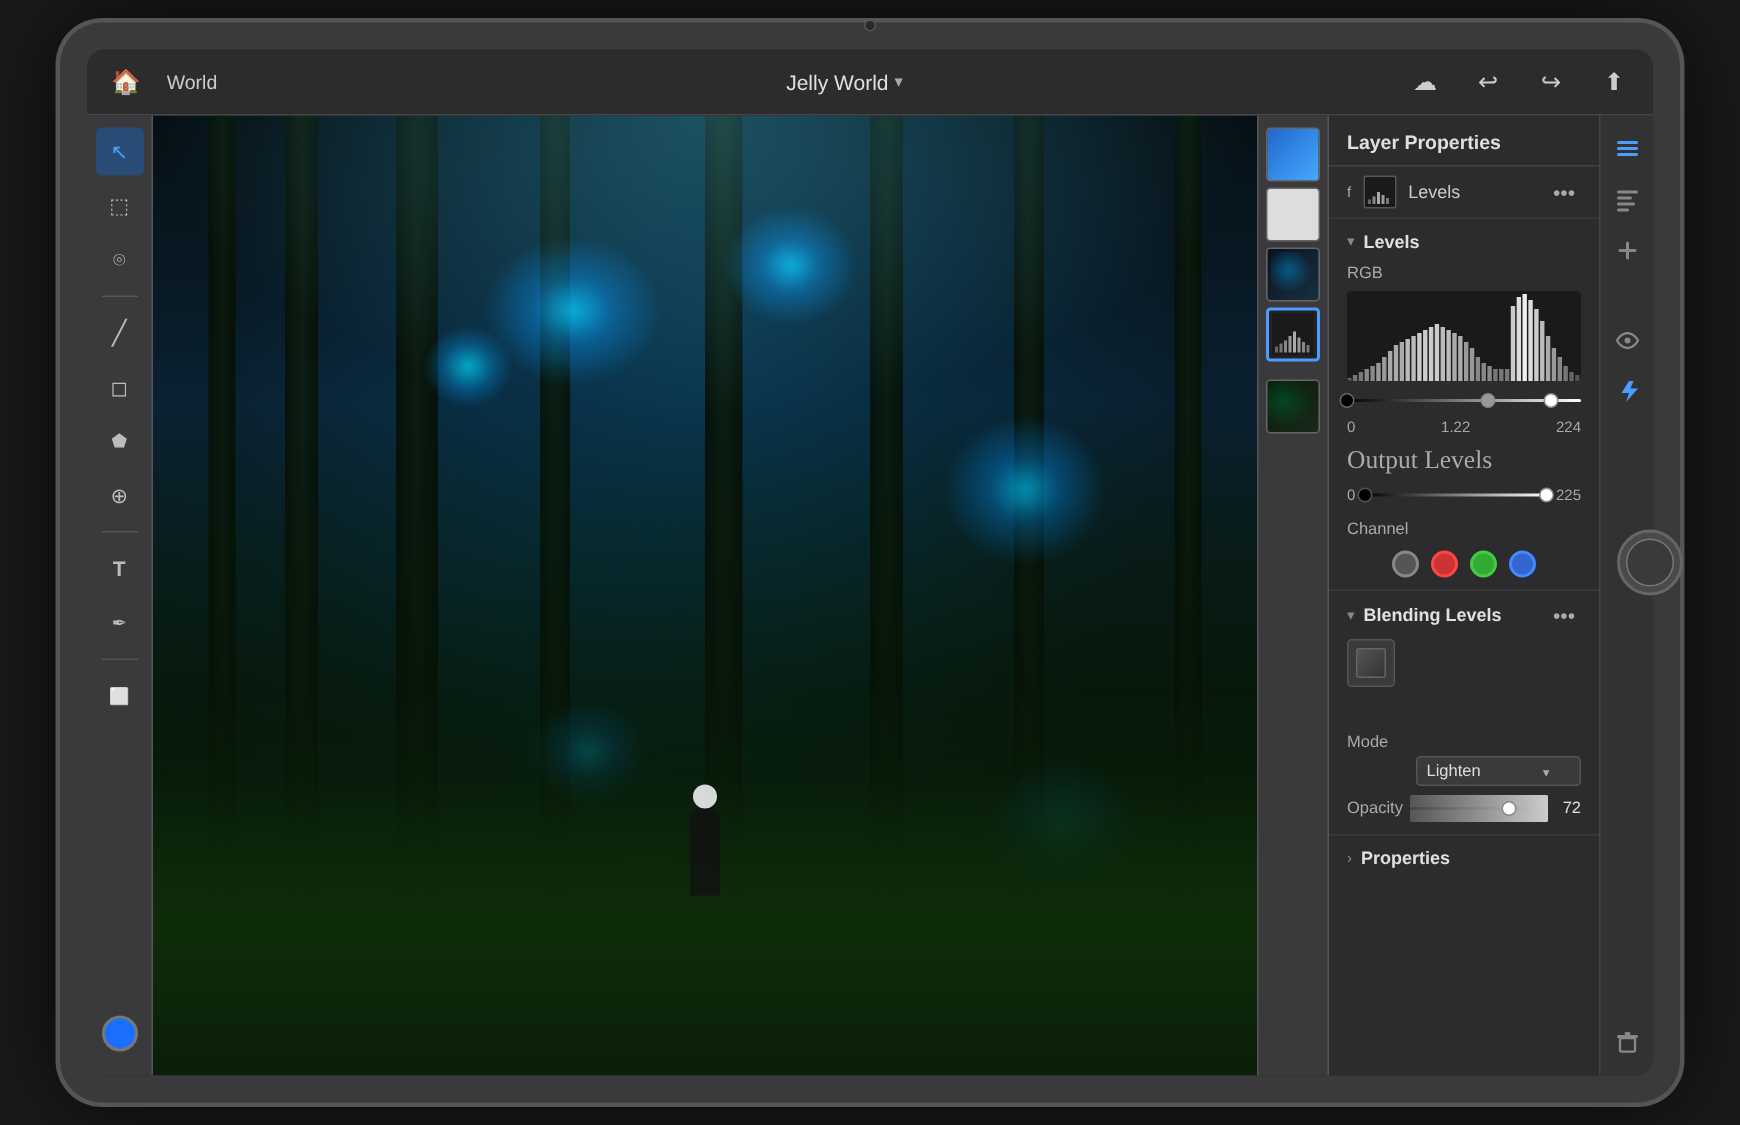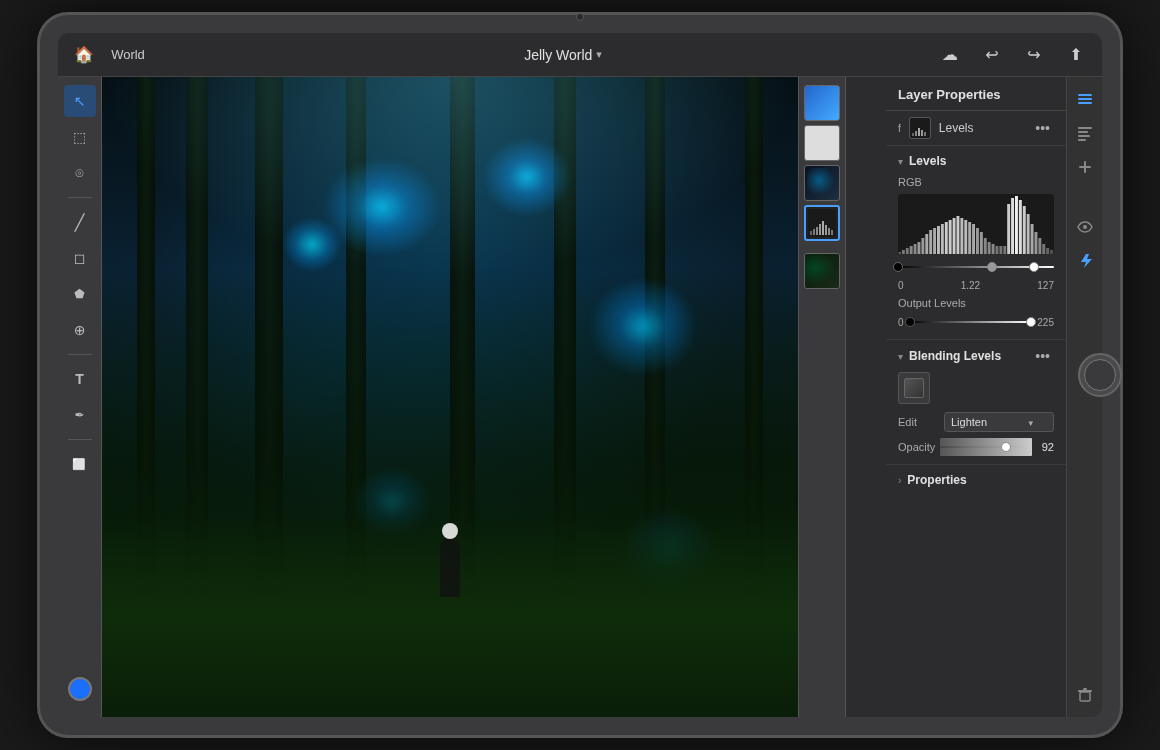--- a/index.html
+++ b/index.html
@@ -399,22 +399,23 @@
       margin-top: 2px;
     }
 
     .slider-value {
       color: #aaa;
       font-size: 10px;
     }
 
     .output-levels-label {
       color: #aaa;
-      font-size: 11px;
+      font-size: 17px;
       margin: 6px 0 4px;
+      font-family: Liberation Serif, serif;
     }
 
     .channel-dots {
       display: flex;
       align-items: center;
       gap: 8px;
       margin-top: 8px;
       justify-content: center;
     }
 
@@ -536,21 +537,20 @@
       color: #aaa;
       font-size: 14px;
       cursor: pointer;
       padding: 0 4px;
     }
 
     
     .right-area {
       display: flex;
       flex-shrink: 0;
-      padding-left: 40px;
     }
 
     .main-right-panel {
       width: 180px;
       background: #2c2c2e;
       display: flex;
       flex-direction: column;
       overflow-y: auto;
       overflow-x: hidden;
     }
@@ -572,20 +572,21 @@
       color: #ddd;
       font-size: 11px;
       padding: 3px 20px 3px 6px;
       border-radius: 3px;
       flex: 1;
       position: relative;
       cursor: pointer;
       display: flex;
       align-items: flex-end;
       justify-content: space-between;
+      margin-top: 38px;
     }
 
     .scroll-container {
       flex: 1;
       overflow-y: auto;
       overflow-x: hidden;
     }
     .scroll-container::-webkit-scrollbar { width: 4px; }
     .scroll-container::-webkit-scrollbar-thumb { background: #555; border-radius: 2px; }
   </style>
@@ -784,66 +785,75 @@
 
               <div class="slider-row">
                 <div class="slider-track"></div>
                 <div class="slider-thumb black" style="left:0%;"></div>
                 <div class="slider-thumb mid" style="left:60%;"></div>
                 <div class="slider-thumb" style="left:87%;"></div>
               </div>
               <div class="slider-values">
                 <span class="slider-value">0</span>
                 <span class="slider-value">1.22</span>
-                <span class="slider-value">127</span>
+                <span class="slider-value">224</span>
               </div>
 
               <div class="output-levels-label">Output Levels</div>
               <div style="display:flex;align-items:center;gap:6px;">
                 <span style="font-size:10px;color:#aaa;">0</span>
                 <div style="flex:1;position:relative;height:18px;">
                   <div style="position:absolute;left:0;right:0;top:50%;transform:translateY(-50%);height:2px;background:linear-gradient(to right,#000,#fff);border-radius:1px;"></div>
                   <div style="position:absolute;left:0%;top:50%;transform:translate(-50%,-50%);width:10px;height:10px;border-radius:50%;background:#000;border:1px solid #555;"></div>
                   <div style="position:absolute;right:0%;top:50%;transform:translate(50%,-50%);width:10px;height:10px;border-radius:50%;background:#fff;border:1px solid #888;"></div>
                 </div>
                 <span style="font-size:10px;color:#aaa;">225</span>
               </div>
 
+              <div style="margin-top:8px;">
+                <div class="channel-label">Channel</div>
+                <div class="channel-dots">
+                  <div class="channel-dot rgb"></div>
+                  <div class="channel-dot red"></div>
+                  <div class="channel-dot green"></div>
+                  <div class="channel-dot blue"></div>
+                </div>
+              </div>
             </div>
 
             <div class="blend-section">
               <div class="blend-header">
                 <div class="blend-title-row">
                   <span class="section-chevron">▾</span>
                   <span class="blend-section-title">Blending Levels</span>
                 </div>
                 <span class="more-btn">•••</span>
               </div>
 
               <div style="display:flex;align-items:center;gap:8px;margin-bottom:8px;">
                 <div style="width:32px;height:32px;background:#3a3a3c;border:1px solid #555;border-radius:3px;display:flex;align-items:center;justify-content:center;">
                   <div style="width:20px;height:20px;border-radius:2px;background:linear-gradient(135deg,#555,#333);border:1px solid #666;"></div>
                 </div>
               </div>
 
               <div class="mode-row">
-                <span class="mode-label">Edit</span>
+                <span class="mode-label">Mode</span>
                 <div class="select-dropdown">
                   <span>Lighten</span>
                   <span style="font-size:9px;color:#aaa;">▾</span>
                 </div>
               </div>
 
               <div class="opacity-row">
                 <span class="opacity-label">Opacity</span>
                 <div class="opacity-track" style="flex:1;position:relative;height:18px;">
                   <div style="position:absolute;left:0;right:0;top:50%;transform:translateY(-50%);height:2px;background:linear-gradient(to right,#444,#ccc);border-radius:1px;"></div>
                   <div style="position:absolute;left:72%;top:50%;transform:translate(-50%,-50%);width:10px;height:10px;border-radius:50%;background:#fff;border:1px solid #888;"></div>
                 </div>
-                <span class="opacity-value">92</span>
+                <span class="opacity-value">72</span>
               </div>
             </div>
 
             <div class="dimensions-section">
               <div class="dim-header">
                 <span class="section-chevron">›</span>
                 <span class="dim-title">Properties</span>
               </div>
             </div>
           </div>

